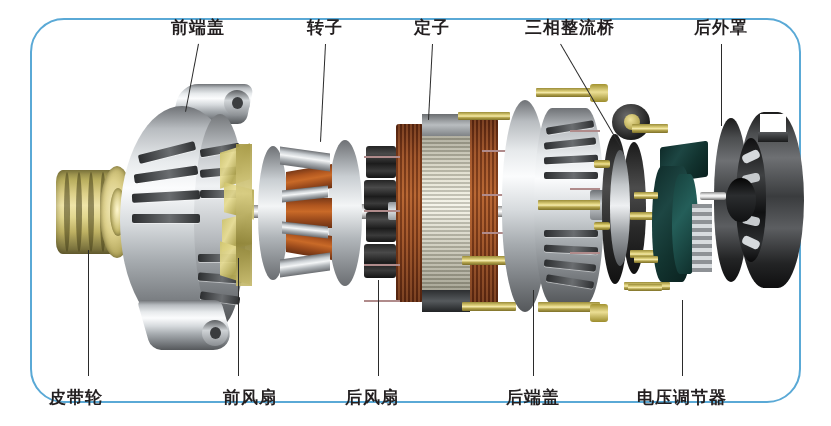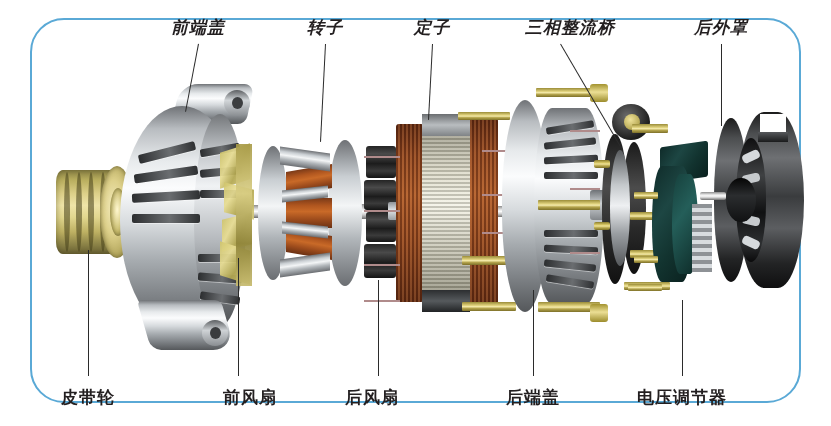--- a/index.html
+++ b/index.html
@@ -33,21 +33,21 @@
   .label {
     position: absolute;
     font-family: "DejaVu Sans", "Liberation Sans", sans-serif;
     font-size: 17px;
     font-weight: 700;
     color: #231f20;
     white-space: nowrap;
     letter-spacing: 1px;
     transform: translateX(-50%);
   }
-  .label.top  { top: 16px; font-style: italic; }
+  .label.top  { top: 16px; }
   .label.bot  { top: 386px; }
 
   
   .leader {
     position: absolute;
     background: #2b2b2b;
     transform-origin: top center;
   }
 
   
@@ -406,20 +406,20 @@
       <div class="leader" style="left: 533px; top: 290px; width: 1.4px; height: 86px; background: rgb(43, 43, 43); transform: rotate(0deg);"></div>
       <div class="leader" style="left: 682px; top: 300px; width: 1.4px; height: 76px; background: rgb(43, 43, 43); transform: rotate(0deg);"></div>
     </div>
 
   <div id="labels">
       <div class="label top" style="left: 198px;">前端盖</div>
       <div class="label top" style="left: 325px;">转子</div>
       <div class="label top" style="left: 432px;">定子</div>
       <div class="label top" style="left: 570px;">三相整流桥</div>
       <div class="label top" style="left: 721px;">后外罩</div>
-      <div class="label bot" style="left: 88px;">皮带轮</div>
+      <div class="label bot" style="left: 76px;">皮带轮</div>
       <div class="label bot" style="left: 250px;">前风扇</div>
       <div class="label bot" style="left: 372px; font-family: Liberation Mono, monospace;">后风扇</div>
       <div class="label bot" style="left: 533px;">后端盖</div>
       <div class="label bot" style="left: 682px;">电压调节器</div>
     </div>
 
 </div>
 
 </body></html>

